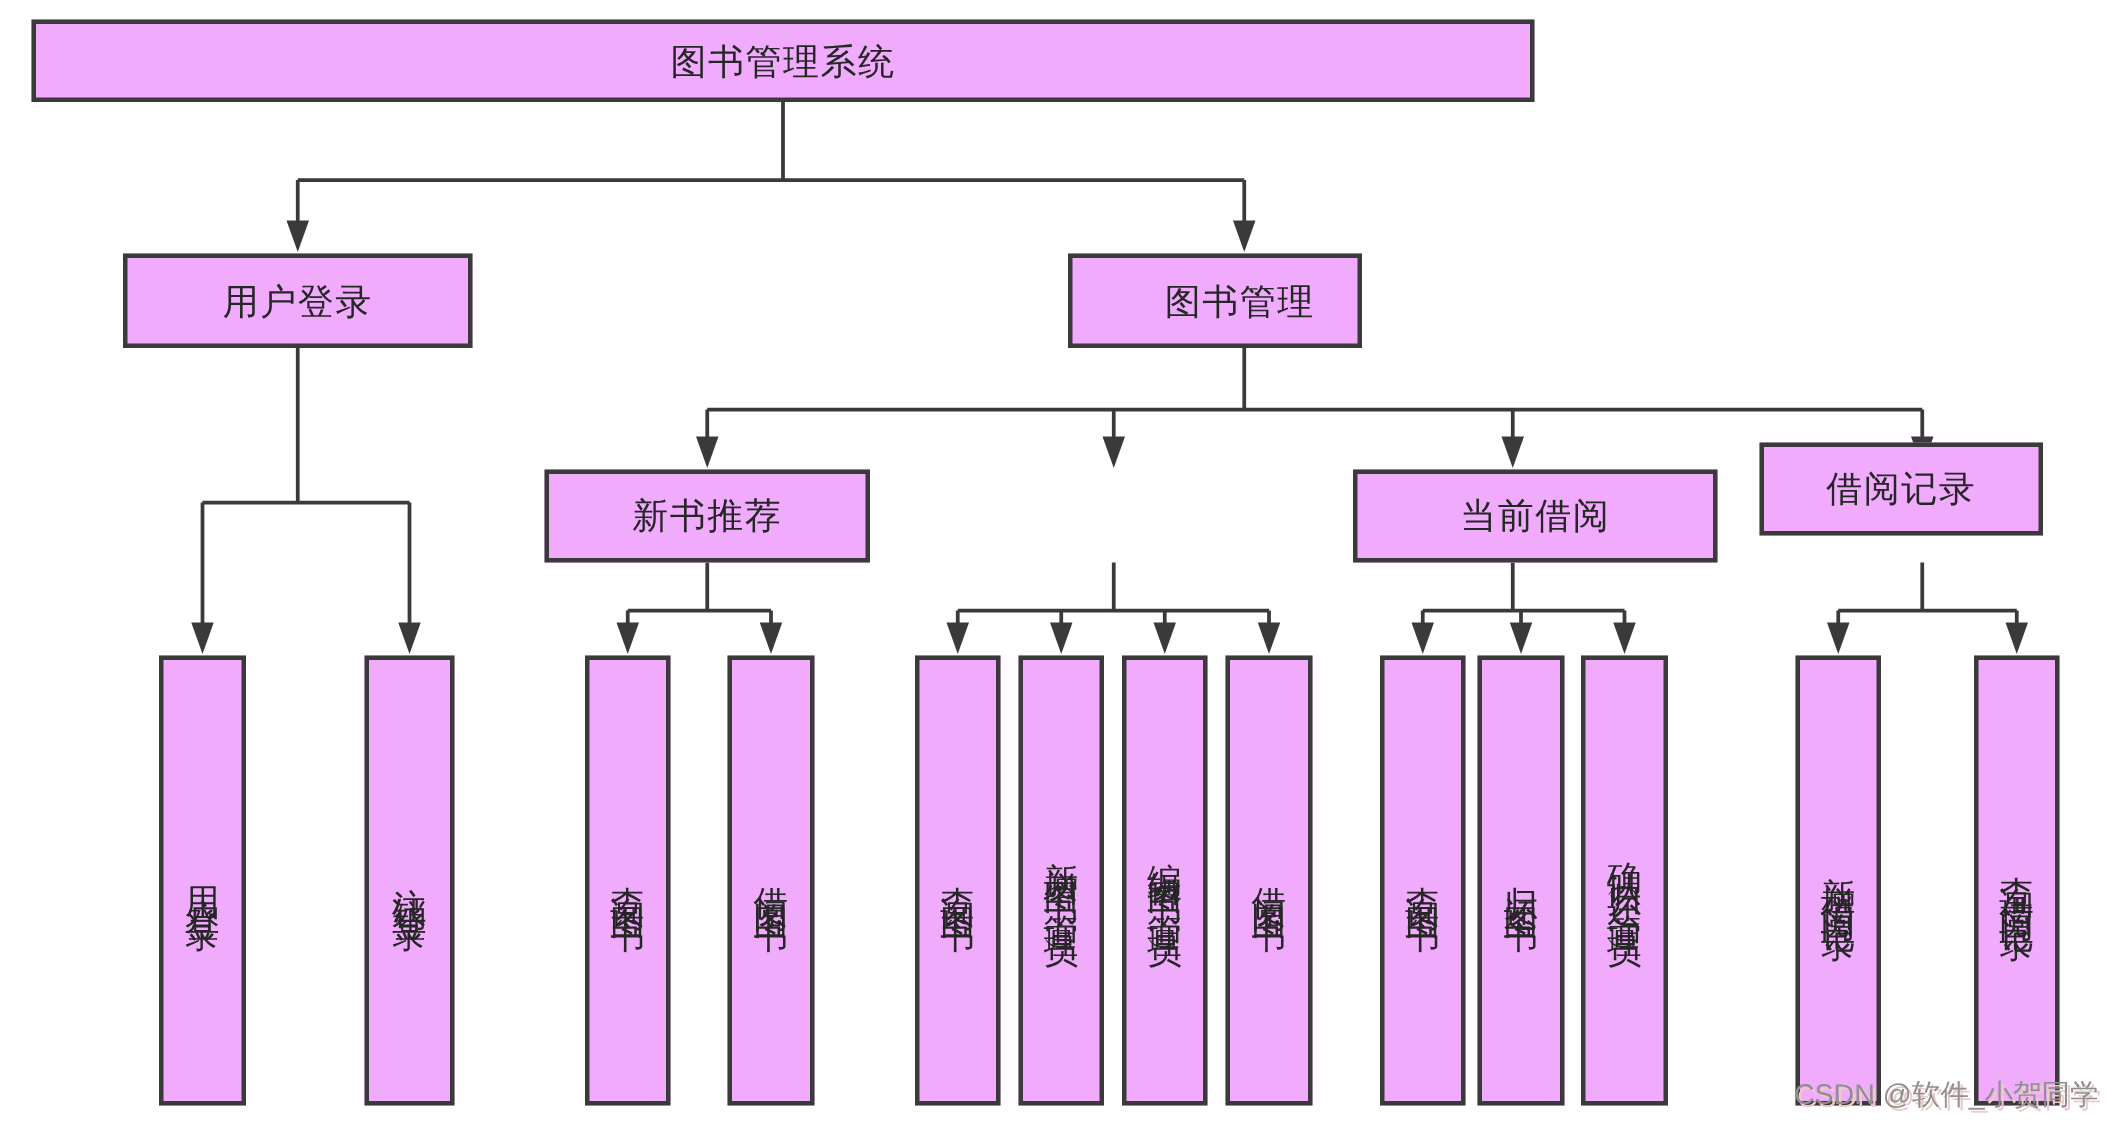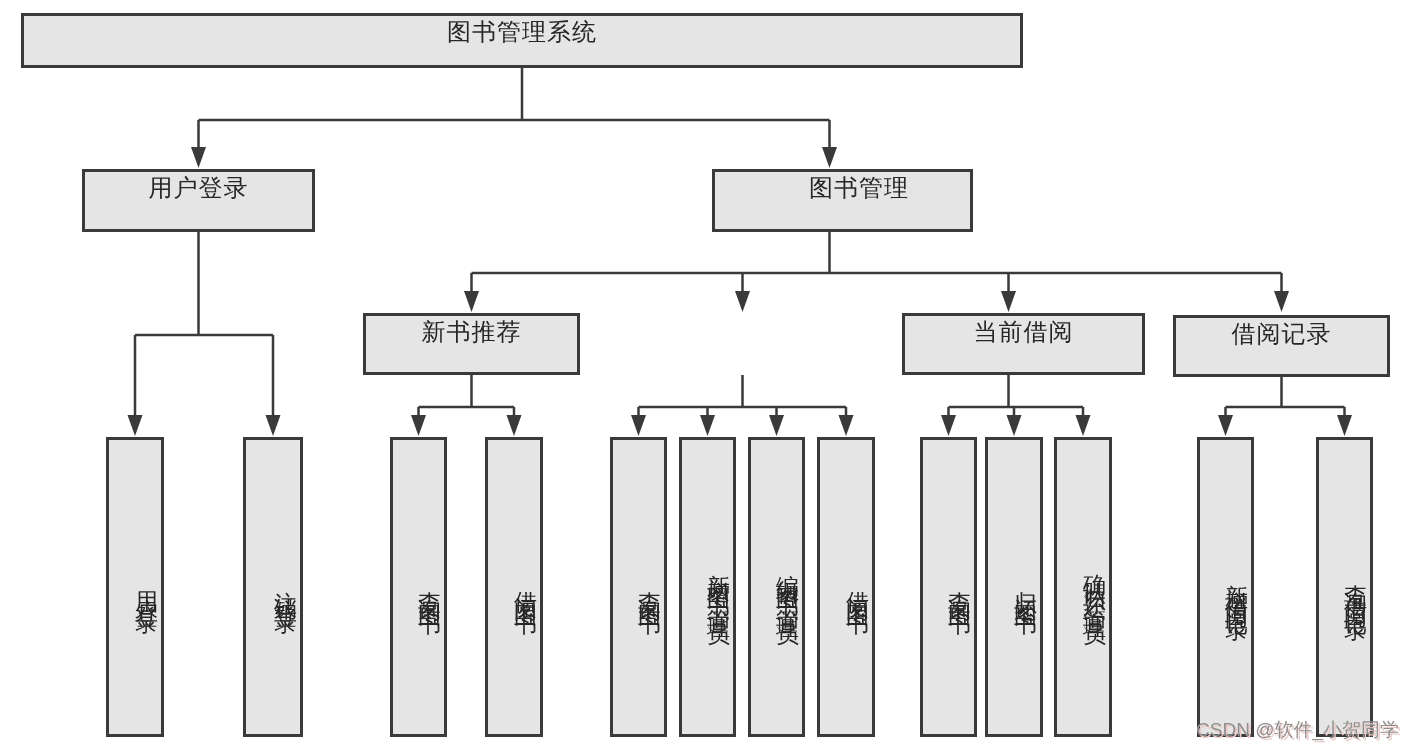--- a/index.html
+++ b/index.html
@@ -8,22 +8,23 @@
     width:1405px;height:747px;
     background:#ffffff;
     font-family:"Liberation Sans", sans-serif;
     overflow:hidden;
   }
   .connectors{position:absolute;left:0;top:0;z-index:1;}
   .box{
     position:absolute;
     box-sizing:border-box;
     border:3px solid #3a3a3a;
-    background:#e5e5e5;
+    background:#f0abfc;
     display:flex;
+    align-items:center;
     justify-content:center;
     color:#262626;
     z-index:2;
   }
   .h{font-size:24px;letter-spacing:1px;}
   .v{
     font-size:23px;
     writing-mode:vertical-rl;
     text-orientation:mixed;
     letter-spacing:7px;
@@ -85,31 +86,31 @@
     </g>
   </svg>
 
   <div class="box h" style="left:21px;top:13px;width:1002px;height:55px;">
     <span>图书管理系统</span>
   </div>
 
   <div class="box h" style="left:82px;top:169px;width:233px;height:63px;">
     <span>用户登录</span>
   </div>
-  <div class="box h" style="left:712px;top:169px;width:261px;height:63px;padding-left:33px;">
+  <div class="box h" style="left:712px;top:169px;width:196px;height:63px;padding-left:33px;">
     <span>图书管理</span>
   </div>
 
   <div class="box h" style="left:363px;top:313px;width:217px;height:62px;">
     <span>新书推荐</span>
   </div>
   <div class="box h" style="left:902px;top:313px;width:243px;height:62px;">
     <span>当前借阅</span>
   </div>
-  <div class="box h" style="left:1173px;top:315px;width:217px;height:62px;">
+  <div class="box h" style="left:1173px;top:295px;width:189px;height:62px;">
     <span>借阅记录</span>
   </div>
 
   <div class="box v" style="left:106px;top:437px;width:58px;height:300px;">
     <span>用户登录</span>
   </div>
   <div class="box v" style="left:243px;top:437px;width:60px;height:300px;">
     <span>注销登录</span>
   </div>
 

